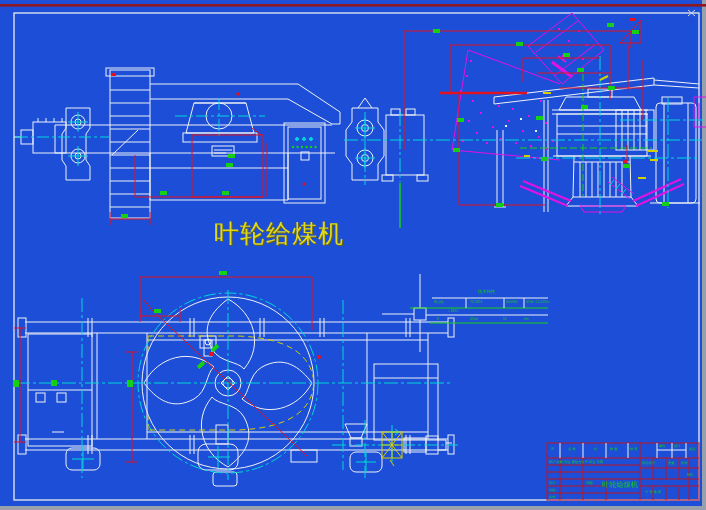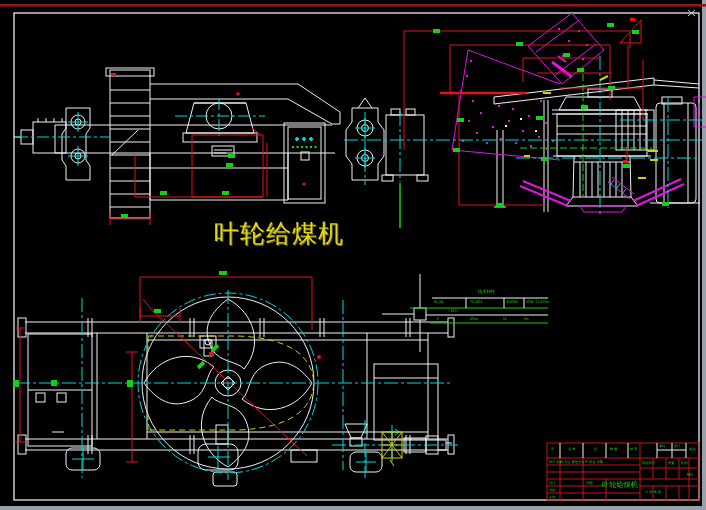--- a/index.html
+++ b/index.html
@@ -1,16 +1,16 @@
 <!DOCTYPE html>
 <html><head>
 <meta charset="utf-8">
 <style>
   html,body{margin:0;padding:0;background:#141820;}
-  #stage{position:relative;width:706px;height:510px;background:#000000;overflow:hidden;
+  #stage{position:relative;width:706px;height:510px;background:#1d4ed8;overflow:hidden;
          font-family:"Liberation Sans",sans-serif;text-align:center;}
   svg{position:absolute;left:0;top:0;}
   .lbl{position:absolute;color:#15d015;white-space:nowrap;transform-origin:0 0;line-height:1;}
   .g3{font-size:6px;transform:scale(0.55);}
   .g4{font-size:6px;transform:scale(0.72);}
   .g8{font-size:8px;transform:scale(0.9);}
   .main-title{position:absolute;color:#e0d81e;font-size:25px;letter-spacing:1px;
               font-family:"DejaVu Serif","Liberation Serif",serif;
               text-shadow:1px 1px 0 #6e6800;white-space:nowrap;line-height:1;}
 </style>

